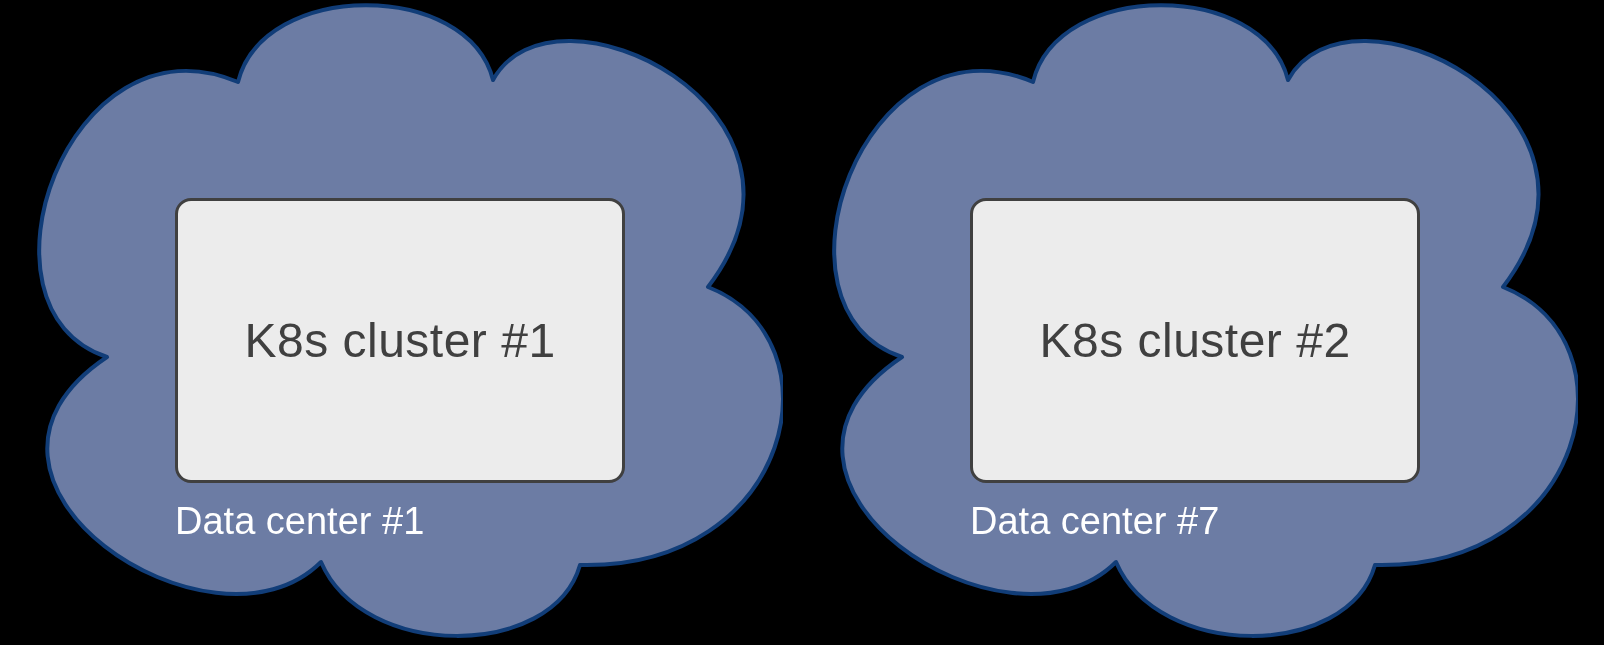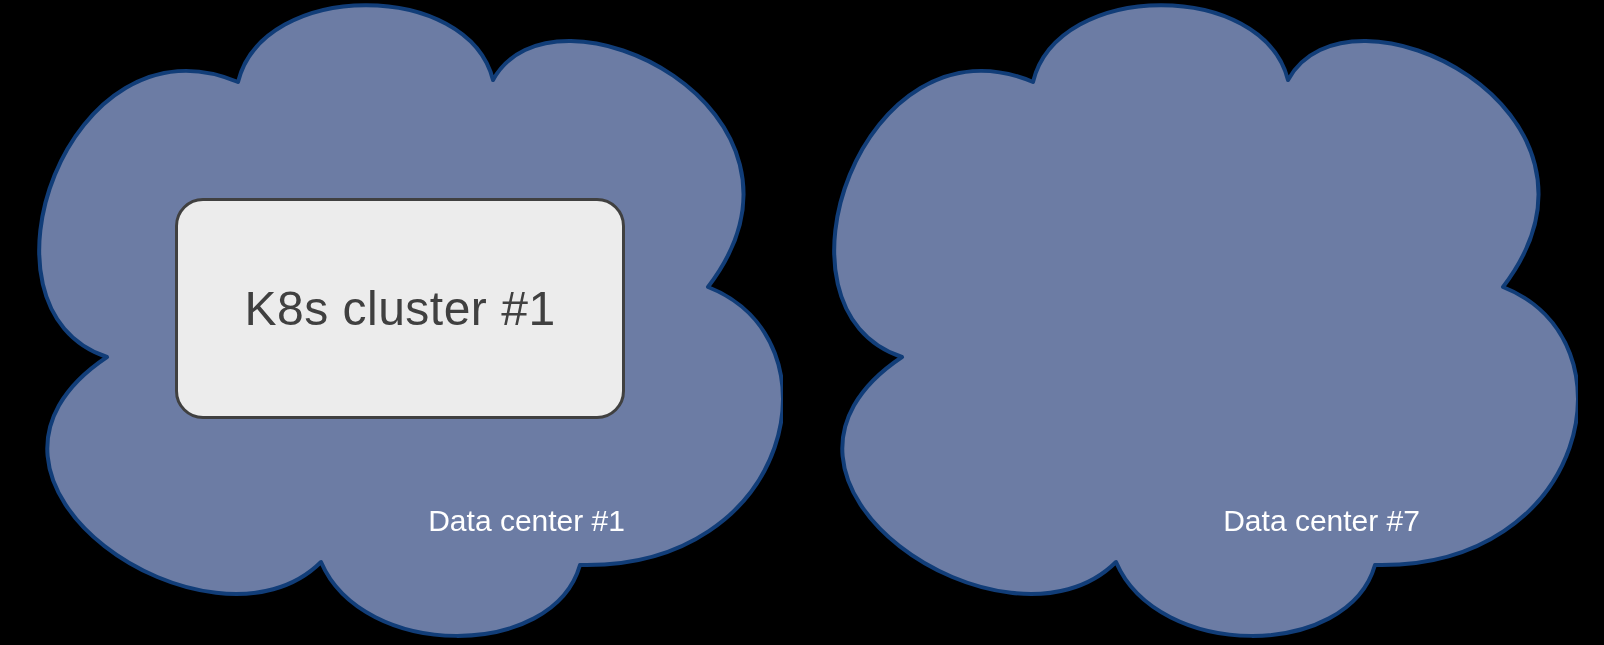--- a/index.html
+++ b/index.html
@@ -34,39 +34,39 @@
     fill: var(--cloud-fill, #6C7CA4);
     stroke: var(--cloud-stroke, #113D78);
     stroke-width: 4;
     stroke-linejoin: round;
   }
   .k8s-box {
     position: absolute;
     left: 152px;
     top: 198px;
     width: 450px;
-    height: 221px;
+    height: 285px;
     box-sizing: border-box;
     background: var(--box-fill, #ECECEC);
     border: 3px solid var(--box-stroke, #404040);
-    border-radius: 28px;
+    border-radius: 16px;
     display: flex;
     align-items: center;
     justify-content: center;
     font-size: 48px;
     color: var(--box-text, #404040);
     letter-spacing: 0.5px;
   }
   .dc-label {
     position: absolute;
     left: 152px;
     top: 500px;
     width: 450px;
-    text-align: right;
-    font-size: 30px;
+    text-align: left;
+    font-size: 38px;
     line-height: 42px;
     color: var(--label-text, #FFFFFF);
   }
 </style>
 </head>
 <body>
 
 <div class="stage">
 
   <div class="cluster c1">
@@ -90,16 +90,19 @@
     <svg class="cloud-svg" viewBox="-10 -10 760 640" aria-hidden="true">
       <path class="cloud-path" d="M 74 347
            C -70 300, 35 0, 205 72
            C 230 -30, 435 -30, 460 70
            C 520 -40, 810 100, 675 277
            C 810 330, 760 560, 547 555
            C 520 650, 330 650, 288 552
            C 180 660, -110 470, 74 347
            Z"></path>
     </svg>
+    <div class="k8s-box">
+      <span>K8s cluster #2</span>
+    </div>
     <div class="dc-label">Data center #7</div>
   </div>
 
 </div>
 
 </body></html>

